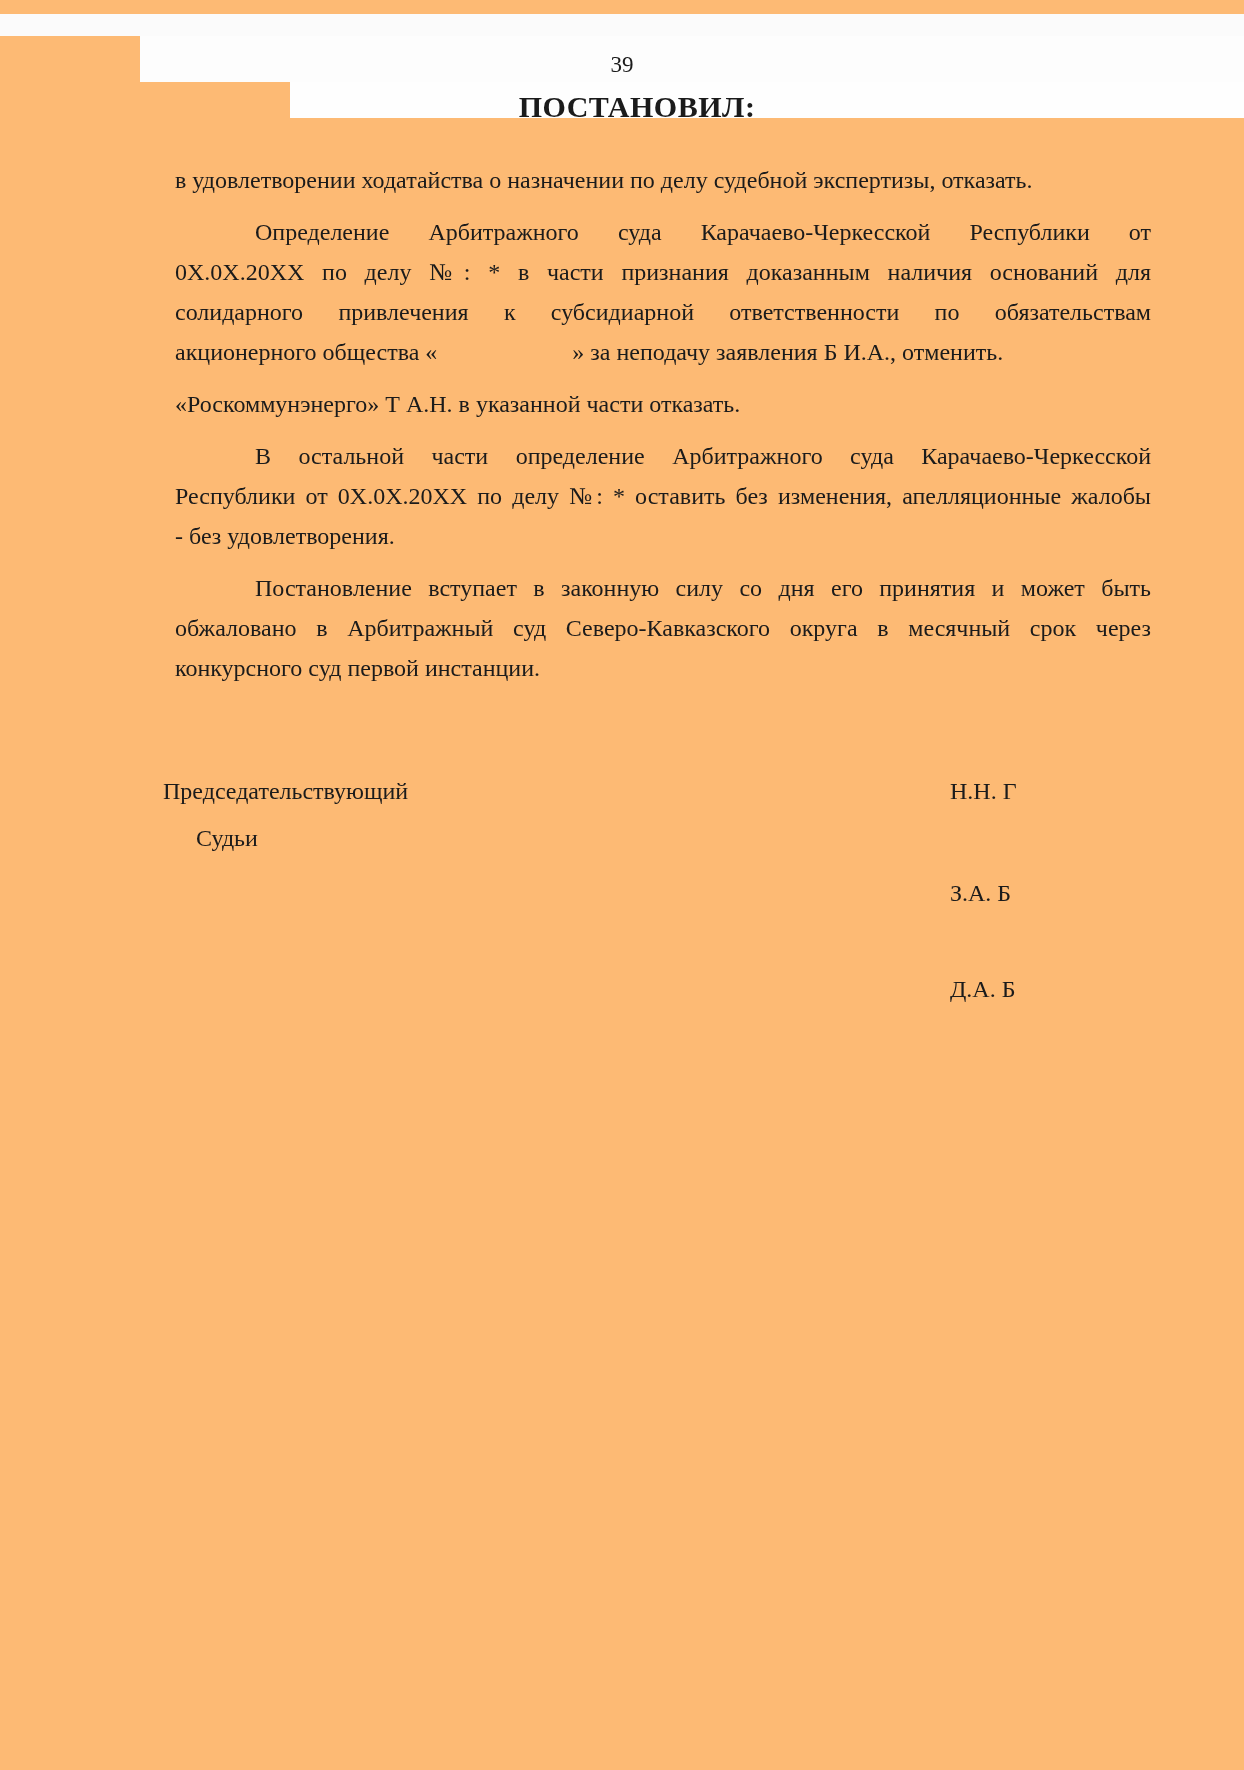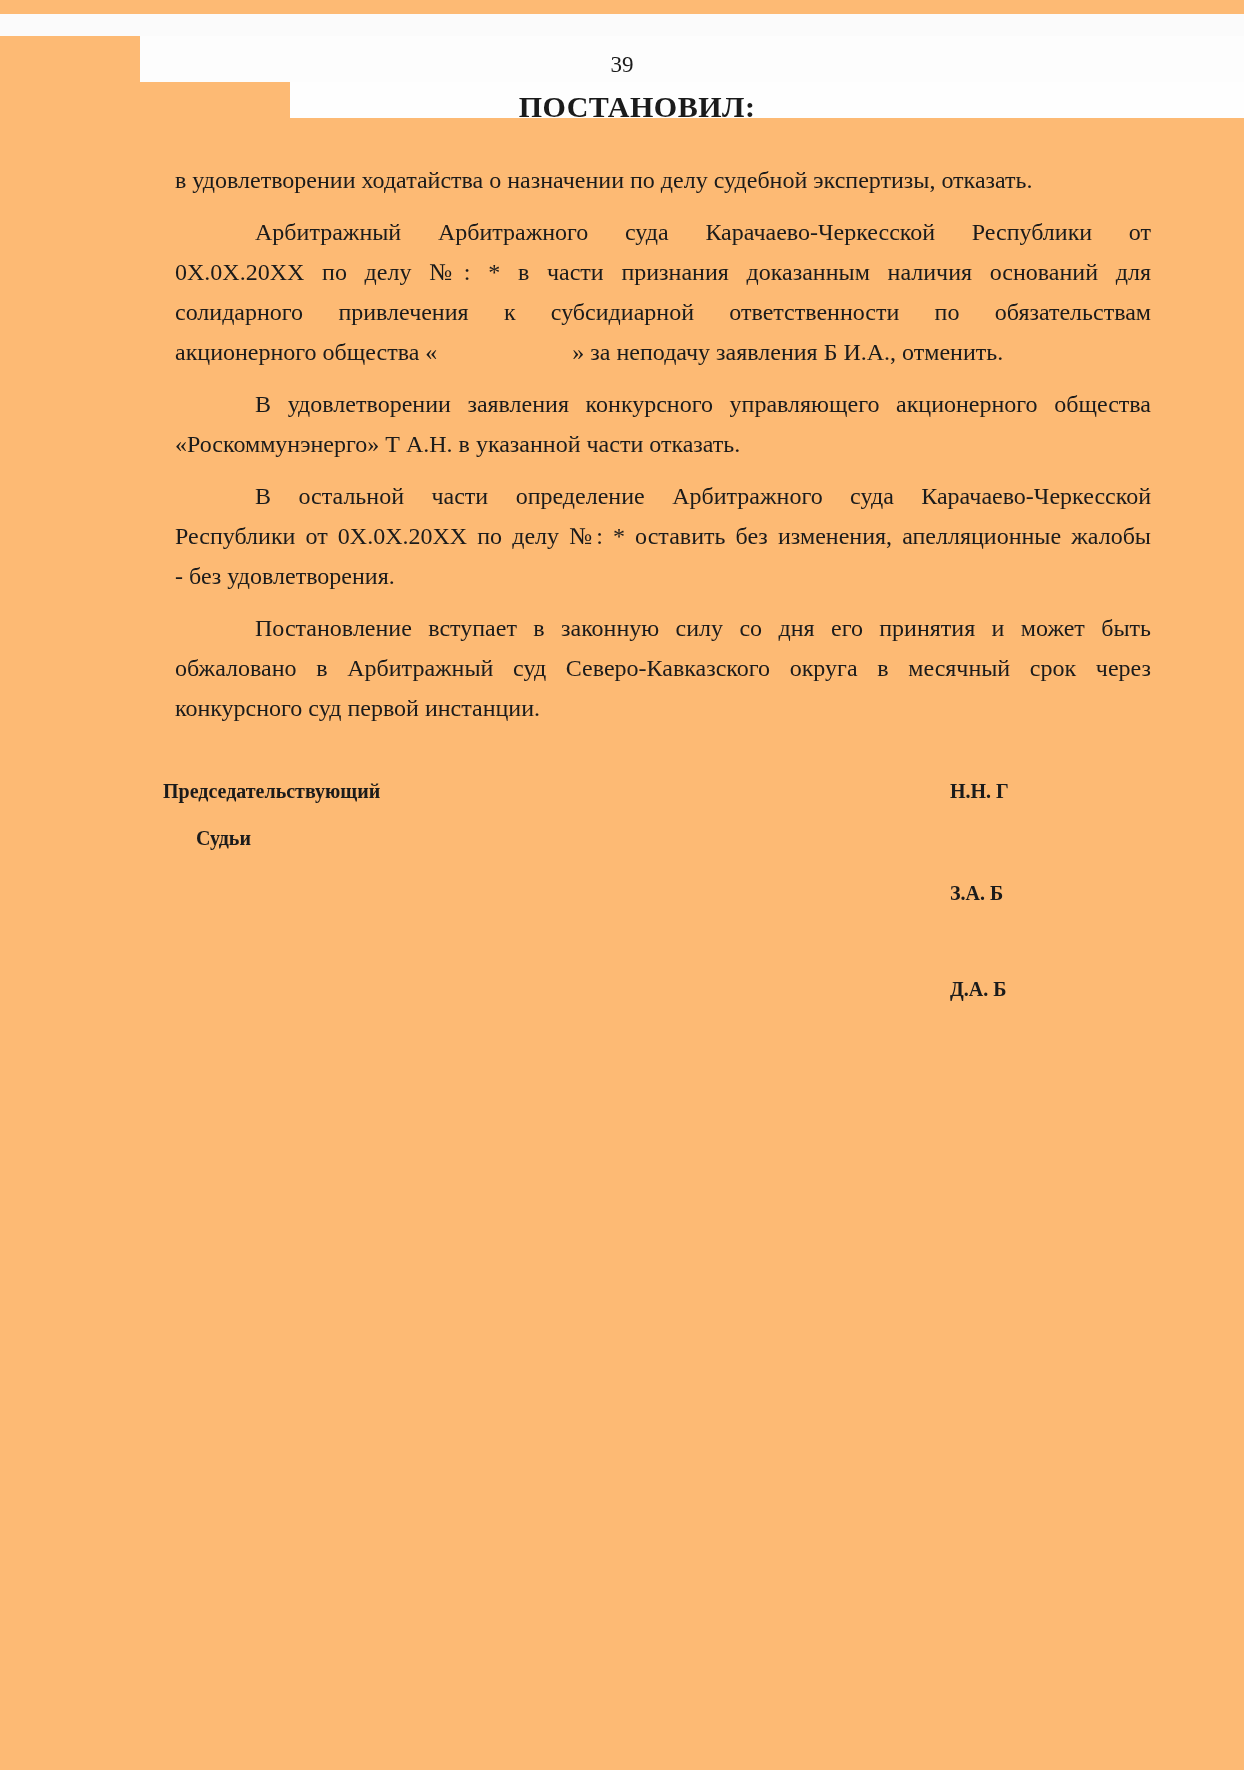--- a/index.html
+++ b/index.html
@@ -67,24 +67,23 @@
     text-align: left;
     text-align-last: left;
   }
   .gap-span {
     display: inline-block;
     width: 135px;
     height: 1px;
   }
   .sig {
     position: absolute;
-    font-size: 20px;
+    font-size: 24px;
     line-height: 40px;
     white-space: nowrap;
-    font-weight: bold;
   }
   .sig-presiding-label { left: 163px; top: 771px; }
   .sig-presiding-name  { left: 950px; top: 771px; }
   .sig-judges-label    { left: 163px; top: 818px; margin-left: 33px; }
   .sig-judge2-name     { left: 950px; top: 873px; }
   .sig-judge3-name     { left: 950px; top: 969px; }
 </style>
 </head>
 <body>
 
@@ -96,27 +95,26 @@
 
   <div class="page-number">39</div>
 
   <div class="heading">ПОСТАНОВИЛ:</div>
 
   <div class="body-text">
     <div class="paragraph">
         <div class="line last">в удовлетворении ходатайства о назначении по делу судебной экспертизы, отказать.</div>
       </div>
     <div class="paragraph">
-        <div class="line ind">Арбитражный Арбитражного суда Карачаево-Черкесской Республики от</div>
+        <div class="line ind">Определение Арбитражного суда Карачаево-Черкесской Республики от</div>
         <div class="line">0X.0X.20XX по делу №: * в части признания доказанным наличия оснований для</div>
         <div class="line">солидарного привлечения к субсидиарной ответственности по обязательствам</div>
         <div class="line last"><span>акционерного общества «</span><span class="gap-span"></span><span>» за неподачу заявления Б И.А., отменить.</span></div>
       </div>
     <div class="paragraph">
-        <div class="line ind">В удовлетворении заявления конкурсного управляющего акционерного общества</div>
         <div class="line last">«Роскоммунэнерго» Т А.Н. в указанной части отказать.</div>
       </div>
     <div class="paragraph">
         <div class="line ind">В остальной части определение Арбитражного суда Карачаево-Черкесской</div>
         <div class="line">Республики от 0X.0X.20XX по делу №: * оставить без изменения, апелляционные жалобы</div>
         <div class="line last">- без удовлетворения.</div>
       </div>
     <div class="paragraph">
         <div class="line ind">Постановление вступает в законную силу со дня его принятия и может быть</div>
         <div class="line">обжаловано в Арбитражный суд Северо-Кавказского округа в месячный срок через</div>

